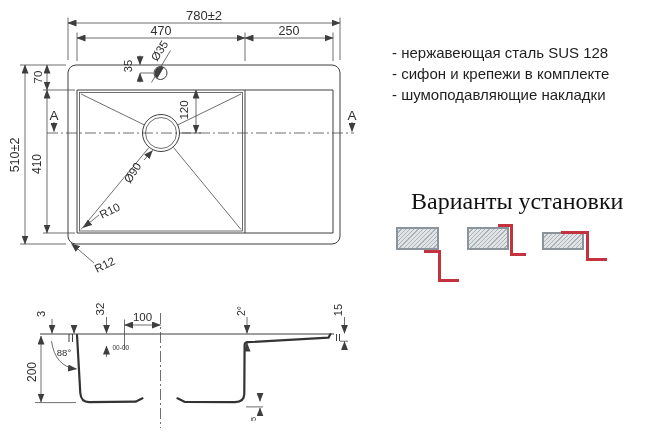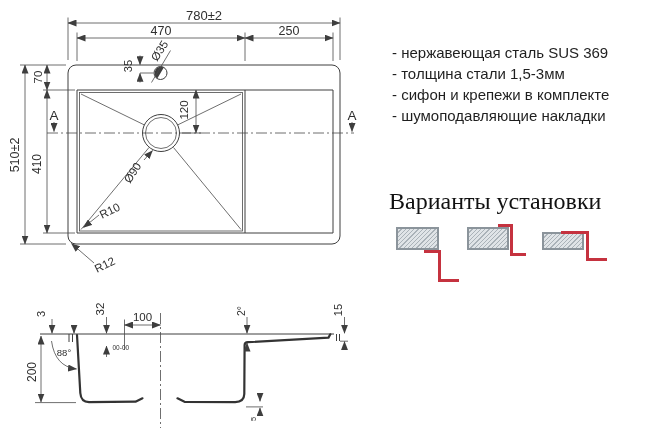--- a/index.html
+++ b/index.html
@@ -4,21 +4,21 @@
 <style>
   html,body{margin:0;padding:0;background:#ffffff;}
   .stage{position:relative;width:650px;height:433px;background:#ffffff;overflow:hidden;
          font-family:"Liberation Sans",sans-serif;}
   svg text{font-family:"Liberation Sans",sans-serif;fill:#2f2f2f;}
   .ln{stroke:#3e3e3e;fill:none;stroke-width:1;}
   .thin{stroke:#4a4a4a;fill:none;stroke-width:0.8;}
   .thick{stroke:#333333;fill:none;stroke-width:2.2;stroke-linejoin:round;stroke-linecap:round;}
   .dd{stroke:#4a4a4a;fill:none;stroke-width:0.8;stroke-dasharray:11 3 2 3;}
   .features{position:absolute;left:392px;top:42px;color:#1f1f1f;font-size:15px;line-height:21px;}
-  .install-title{position:absolute;left:389px;top:188px;color:#111;
+  .install-title{position:absolute;left:411px;top:188px;color:#111;
                  font-family:"Liberation Serif",serif;font-size:24px;}
   .d-rect{position:absolute;box-sizing:border-box;border:2px solid #8b949b;
           background:repeating-linear-gradient(135deg,#e0e4e7 0px,#e0e4e7 2px,#aab2b8 2px,#aab2b8 3px);}
   .rl{position:absolute;background:#c5323f;}
 </style>
 </head>
 <body>
 
 <div class="stage">
 
@@ -157,22 +157,21 @@
 
         <line x1="260" y1="393.5" x2="260" y2="401.3" class="thin" marker-end="url(#ah)"></line>
         <line x1="260" y1="415" x2="260" y2="407.9" class="thin" marker-end="url(#ah)"></line>
         <text transform="translate(256,419) rotate(-90)" font-size="7.5" text-anchor="middle">5</text>
       </g>
     </g>
   </svg>
 
   
   <div class="features">
-    <div>- нержавеющая сталь SUS 369</div>
-    <div>- толщина стали 1,5-3мм</div>
+    <div>- нержавеющая сталь SUS 128</div>
     <div>- сифон и крепежи в комплекте</div>
     <div>- шумоподавляющие накладки</div>
   </div>
 
   <div class="install-title">Варианты установки</div>
 
   
   <div>
     <div class="d-rect" style="left:396px;top:227px;width:43px;height:23px;"></div>
     <div class="rl" style="left:424px;top:250px;width:17px;height:2.5px;"></div>

